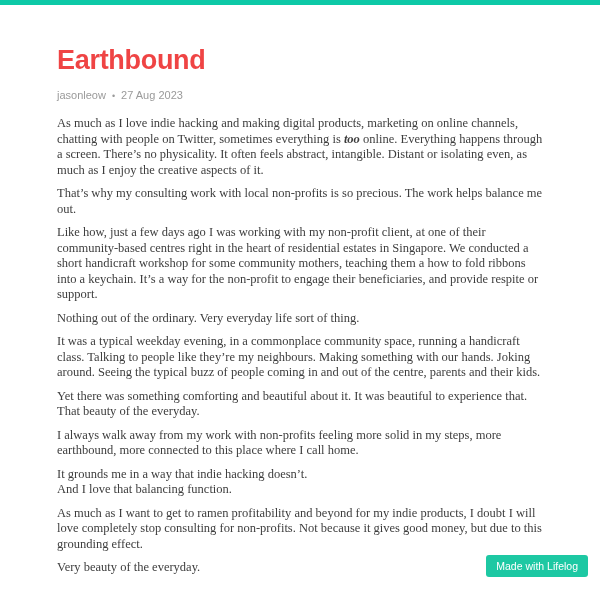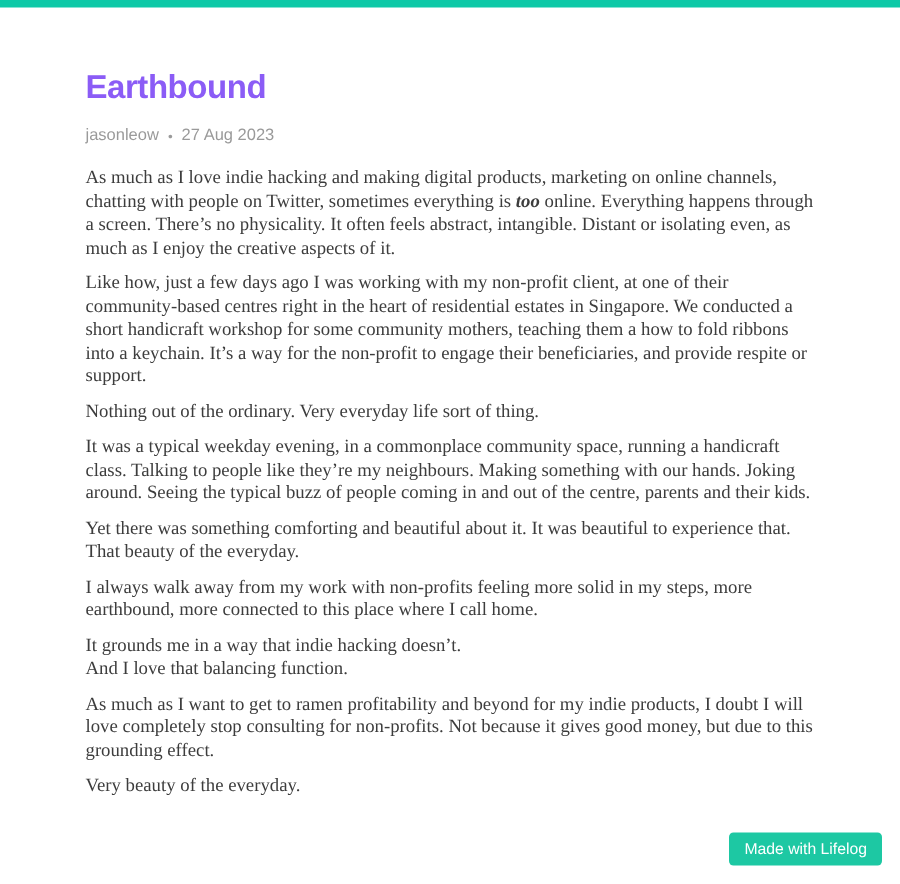--- a/index.html
+++ b/index.html
@@ -18,24 +18,24 @@
     width: 100%;
     height: 5px;
     background: #0dc9a7;
   }
   .content {
     padding: 0 57px;
   }
   .post-title {
     margin: 42px 0 0 0;
     font-family: "Liberation Sans", sans-serif;
-    font-size: 22px;
+    font-size: 27px;
     font-weight: 700;
     letter-spacing: -0.3px;
-    color: #8b5cf6;
+    color: #ef4444;
     line-height: 1;
   }
   .byline {
     margin-top: 16px;
     font-size: 11px;
     color: #9a9a9a;
     display: flex;
     align-items: flex-end;
     gap: 6px;
     line-height: 1;
@@ -85,20 +85,21 @@
   <h1 class="post-title">Earthbound</h1>
 
   <div class="byline">
     <span>jasonleow</span>
     <span class="dot-separator">•</span>
     <span>27 Aug 2023</span>
   </div>
 
   <div class="article">
       <p><span>As much as I love indie hacking and making digital products, marketing on online channels, chatting with people on Twitter, sometimes everything is </span><em>too</em><span> online. Everything happens through a screen. There’s no physicality. It often feels abstract, intangible. Distant or isolating even, as much as I enjoy the creative aspects of it.</span></p>
+      <p><span>That’s why my consulting work with local non-profits is so precious. The work helps balance me out.</span></p>
       <p><span>Like how, just a few days ago I was working with my non-profit client, at one of their community-based centres right in the heart of residential estates in Singapore. We conducted a short handicraft workshop for some community mothers, teaching them a how to fold ribbons into a keychain. It’s a way for the non-profit to engage their beneficiaries, and provide respite or support.</span></p>
       <p><span>Nothing out of the ordinary. Very everyday life sort of thing.</span></p>
       <p><span>It was a typical weekday evening, in a commonplace community space, running a handicraft class. Talking to people like they’re my neighbours. Making something with our hands. Joking around. Seeing the typical buzz of people coming in and out of the centre, parents and their kids.</span></p>
       <p><span>Yet there was something comforting and beautiful about it. It was beautiful to experience that. That beauty of the everyday.</span></p>
       <p><span>I always walk away from my work with non-profits feeling more solid in my steps, more earthbound, more connected to this place where I call home.</span></p>
       <p><span>It grounds me in a way that indie hacking doesn’t.</span><br><span>And I love that balancing function.</span></p>
       <p><span>As much as I want to get to ramen profitability and beyond for my indie products, I doubt I will love completely stop consulting for non-profits. Not because it gives good money, but due to this grounding effect.</span></p>
       <p><span>Very beauty of the everyday.</span></p>
     </div>
 </div>

